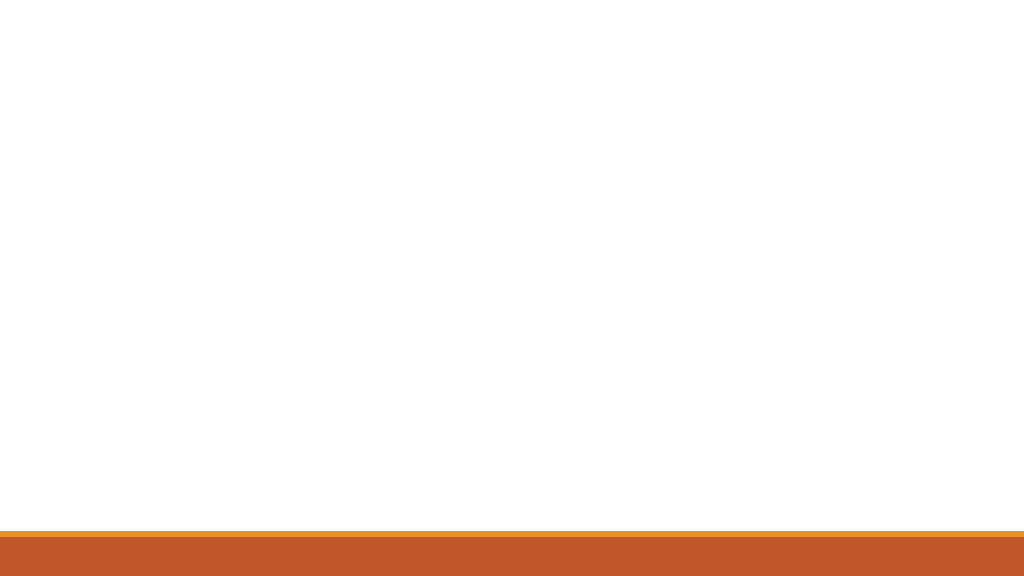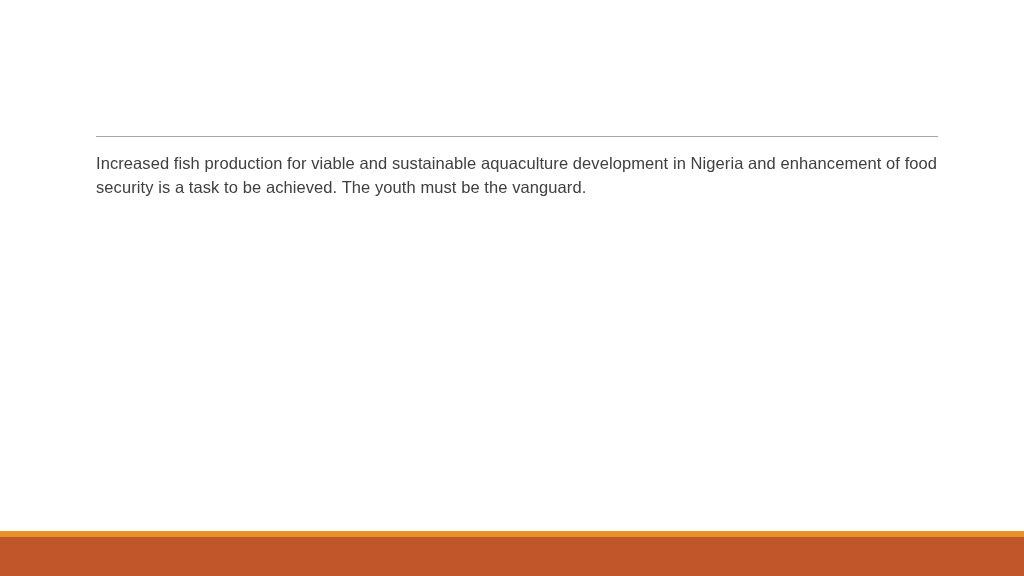--- a/index.html
+++ b/index.html
@@ -71,23 +71,19 @@
     width: 100%;
     height: 39px;
     background: #C1562A;
   }
 </style>
 </head>
 <body>
 
 <div class="slide">
 
-  <div class="content-block">
-    <hr class="divider-rule">
-    <p class="body-paragraph">Increased fish production for viable and sustainable aquaculture development in Nigeria and enhancement of food security is a task to be achieved. The youth must be the vanguard.</p>
-  </div>
 
   <div class="footer-banner">
     <div class="footer-accent-strip"></div>
     <div class="footer-main-band"></div>
   </div>
 
 </div>
 
 </body></html>

